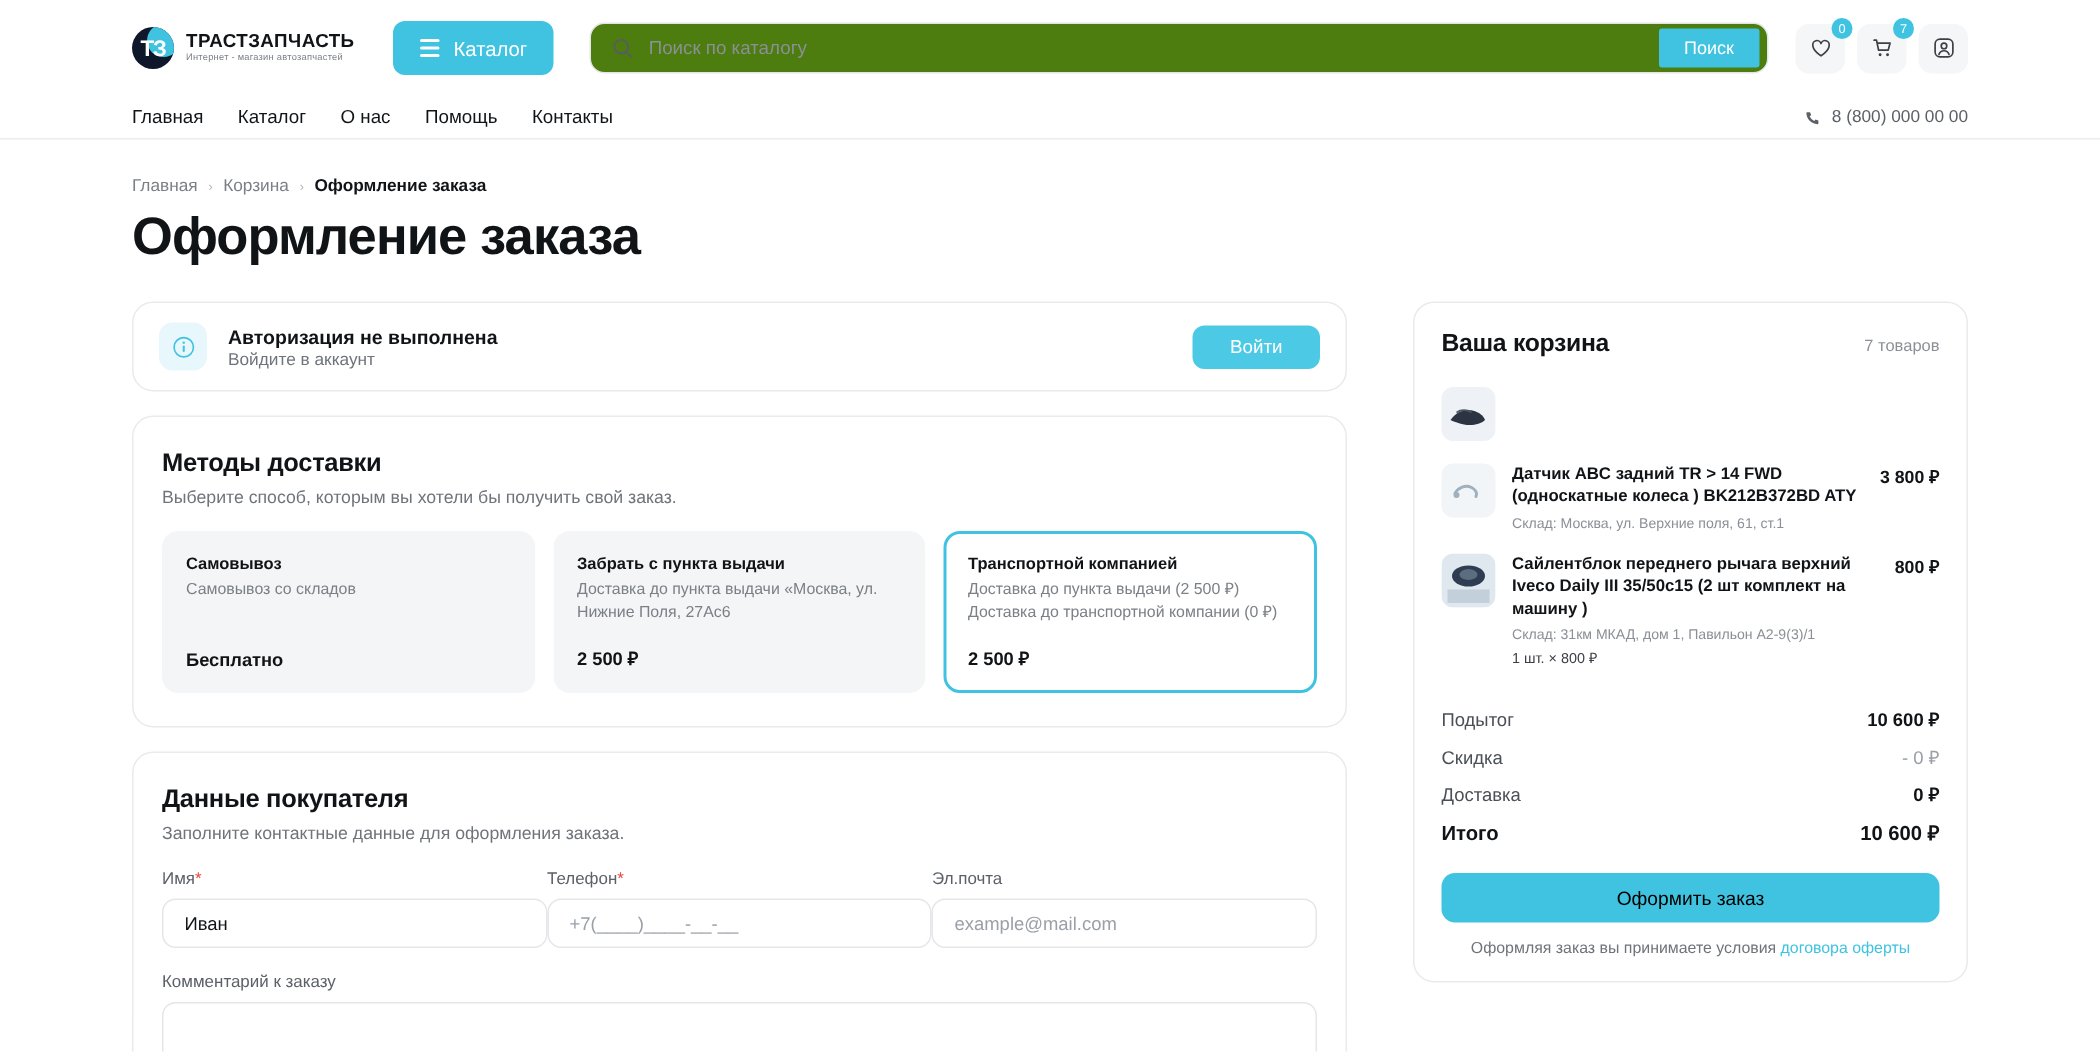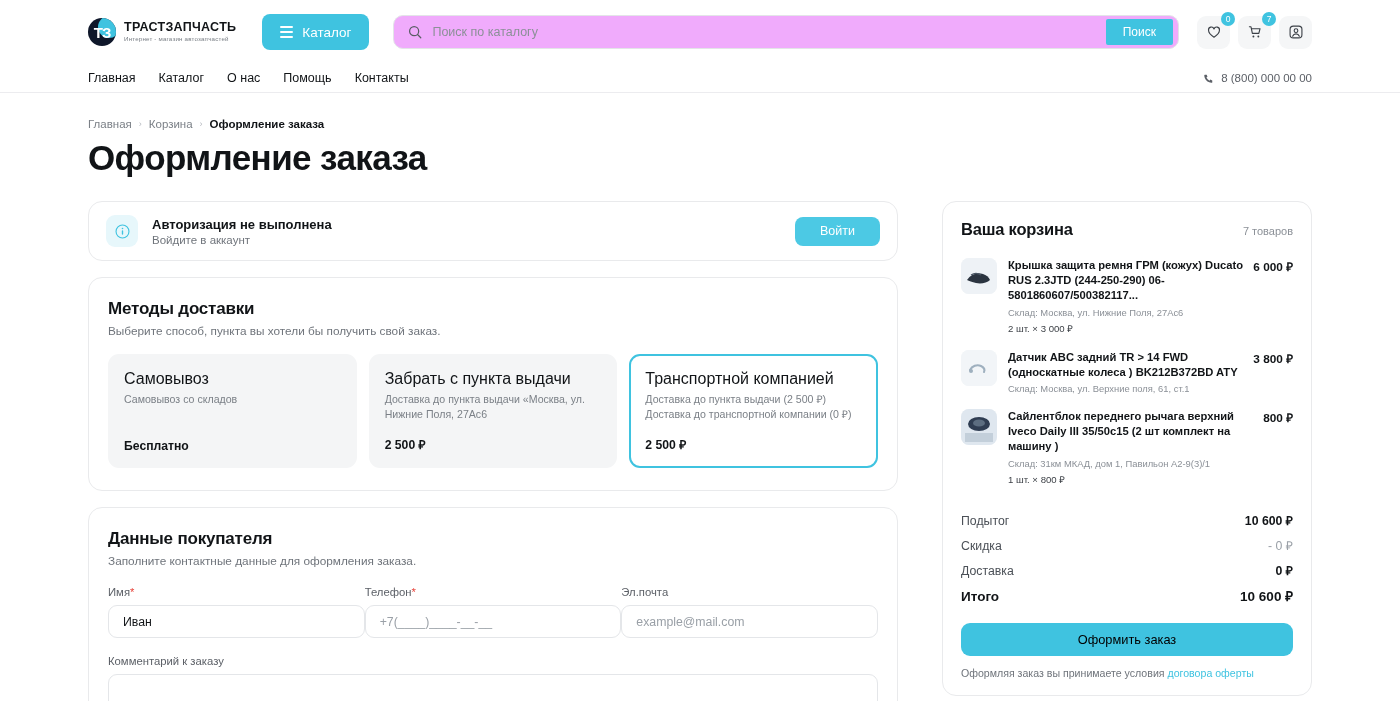--- a/index.html
+++ b/index.html
@@ -69,21 +69,21 @@
     cursor: pointer;
     font-family: "Liberation Sans", sans-serif;
   }
   .burger { display: inline-flex; flex-direction: column; gap: 3px; }
   .burger span { display:block; width: 13px; height: 1.8px; background: #fff; border-radius: 2px; }
 
   .search-wrap {
     margin-left: 24px;
     position: relative;
     width: 830px; height: 34px;
-    background: #f0abfc;
+    background: #4d7c0f;
     border: 1px solid #e3e5e8;
     border-radius: 10px;
     display: flex; align-items: center;
     padding: 0 5px 0 14px;
   }
   .search-input {
     flex: 1; border: none; outline: none;
     font-size: 12.5px; color: #111417;
     background: transparent;
     font-family: "Liberation Sans", sans-serif;
@@ -187,21 +187,21 @@
     border-radius: 11px;
     padding: 14px 14px 13px;
     min-height: 92px;
     display: flex; flex-direction: column;
     cursor: pointer;
   }
   .delivery-card.selected {
     background: #fff;
     border-color: #3fc3e0;
   }
-  .d-title { font-size: 16px; font-weight: 400; color: #111417; }
+  .d-title { font-size: 11px; font-weight: 700; color: #111417; }
   .d-desc { font-size: 10.6px; color: #7b8087; margin-top: 4px; line-height: 1.42; }
   .d-price { font-size: 12.2px; font-weight: 700; color: #111417; margin-top: auto; padding-top: 14px; }
 
   
   .form-grid { display: flex; margin-top: 18px; }
   .field { flex: 1; }
   .field-label { font-size: 11.3px; color: #5c6067; margin-bottom: 7px; display: block; }
   .req { color: #e8453c; }
   .input {
     width: 100%; height: 33px;
@@ -254,21 +254,21 @@
   .total-row.grand .t-label { font-size: 13.5px; font-weight: 700; color: #111417; }
   .total-row.grand .t-value { font-size: 13.5px; }
 
   .btn-checkout {
     width: 100%; height: 33px; margin-top: 14px;
     background: #3fc3e0; color: #000000; border: none;
     border-radius: 9px; font-size: 12.8px; cursor: pointer;
     font-family: "Liberation Sans", sans-serif;
   }
   .offer-note {
-    font-size: 10.6px; color: #6f747b;
+    text-align: center; font-size: 10.6px; color: #6f747b;
     margin-top: 11px;
   }
   .offer-note a { color: #3fc3e0; text-decoration: none; cursor: pointer; }
 </style>
 </head>
 <body>
 
 <div class="page">
 
   <div class="header">
@@ -370,21 +370,21 @@
           </div>
           <div class="auth-texts">
             <div class="auth-title">Авторизация не выполнена</div>
             <div class="auth-sub">Войдите в аккаунт</div>
           </div>
           <button class="btn-login">Войти</button>
         </div>
 
         <div class="card sec">
           <div class="sec-title">Методы доставки</div>
-          <div class="sec-sub">Выберите способ, пункта вы хотели бы получить свой заказ.</div>
+          <div class="sec-sub">Выберите способ, которым вы хотели бы получить свой заказ.</div>
 
           <div class="delivery-row">
             <div class="delivery-card">
               <div class="d-title">Самовывоз</div>
               <div class="d-desc">Самовывоз со складов</div>
               <div class="d-price">Бесплатно</div>
             </div>
             <div class="delivery-card">
               <div class="d-title">Забрать с пункта выдачи</div>
               <div class="d-desc">Доставка до пункта выдачи «Москва, ул. Нижние Поля, 27Ас6</div>
@@ -440,28 +440,20 @@
 
           <div class="cart-items">
 
             <div class="cart-item">
               <div class="thumb">
                 <svg width="36" height="36" viewBox="0 0 36 36">
                   <rect width="36" height="36" fill="#eef2f6"></rect>
                   <path d="M6 22c4-6 10-8 16-6 3 1 6 3 7 6-3 3-9 4-14 3-4-1-7-2-9-3Z" fill="#2b3440"></path>
                   <path d="M10 17c3-2 7-2 10 0" stroke="#4a5664" stroke-width="1.2" fill="none"></path>
                 </svg>
-              </div>
-              <div class="ci-body">
-                <div class="ci-top">
-                  <div class="ci-name">Крышка защита ремня ГРМ (кожух) Ducato RUS 2.3JTD (244-250-290) 06- 5801860607/500382117...</div>
-                  <div class="ci-price">6 000 ₽</div>
-                </div>
-                <div class="ci-stock">Склад: Москва, ул. Нижние Поля, 27Ас6</div>
-                <div class="ci-qty">2 шт. × 3 000 ₽</div>
               </div>
             </div>
 
             <div class="cart-item">
               <div class="thumb">
                 <svg width="36" height="36" viewBox="0 0 36 36">
                   <rect width="36" height="36" fill="#f2f5f8"></rect>
                   <path d="M9 20c2-4 7-6 11-4 3 1.5 4 4 3 6" stroke="#9fb0bf" stroke-width="2" fill="none" stroke-linecap="round"></path>
                   <circle cx="10" cy="21" r="2" fill="#9fb0bf"></circle>
                 </svg>

